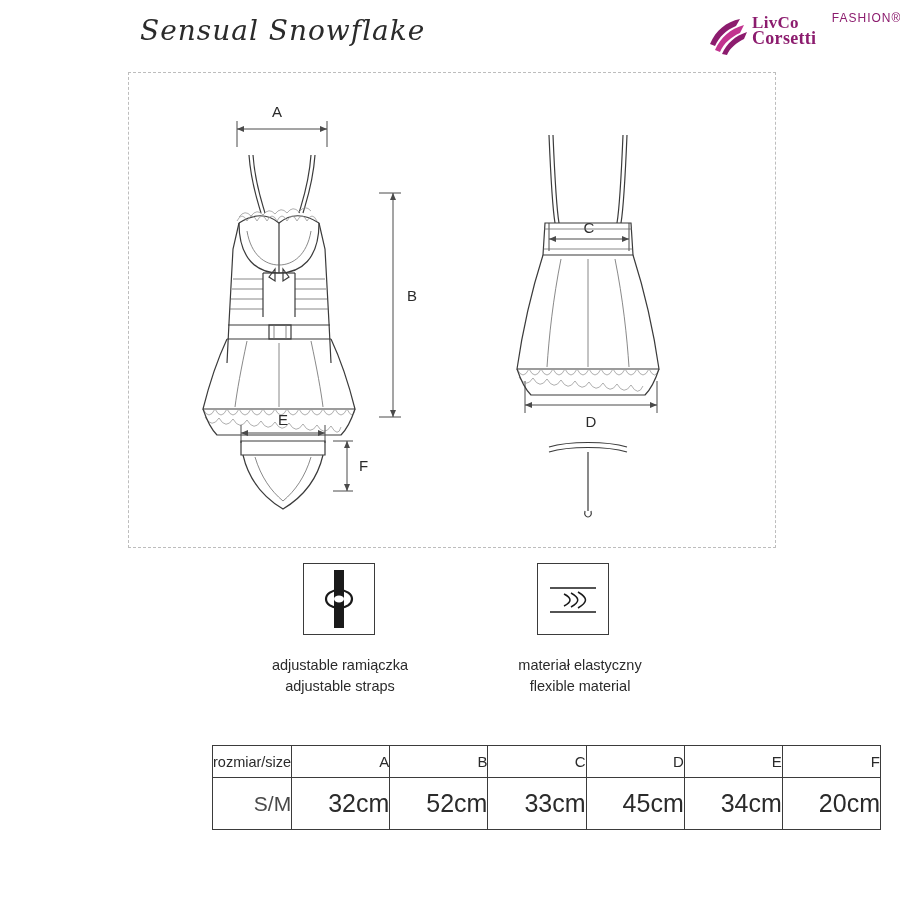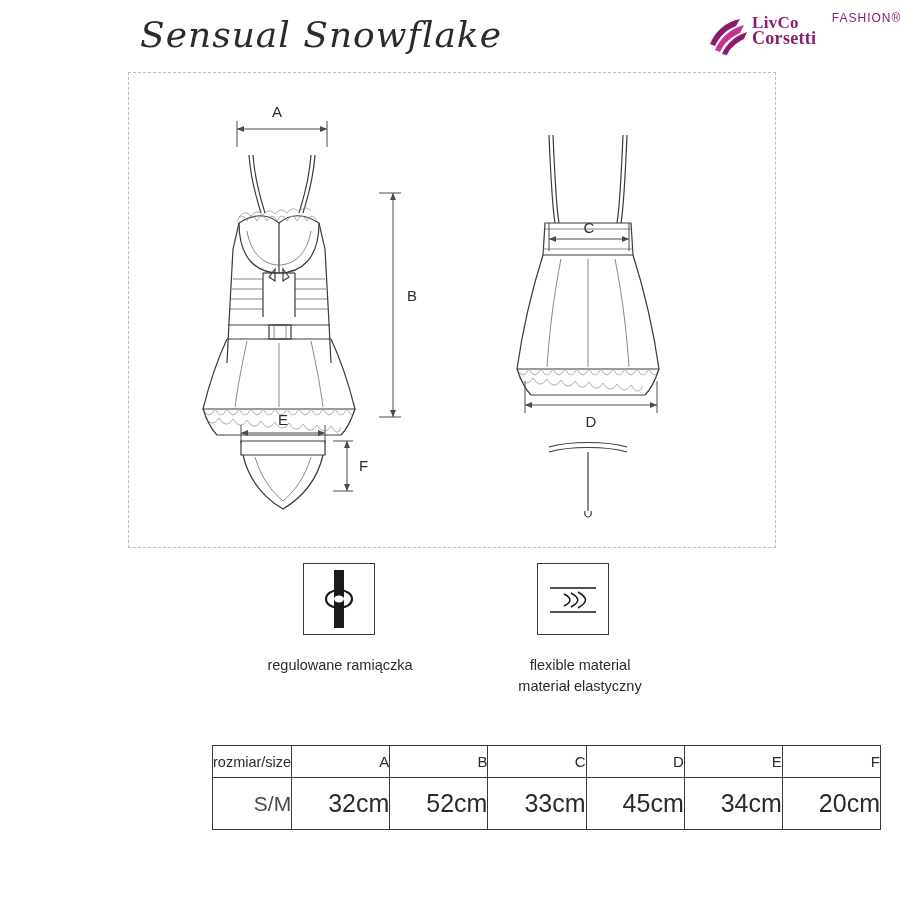--- a/index.html
+++ b/index.html
@@ -15,21 +15,21 @@
     width: 900px; height: 900px;
     overflow: hidden;
   }
 
   
   .title {
     position: absolute;
     left: 140px; top: 14px;
     font-family: "DejaVu Serif", serif;
     font-style: italic;
-    font-size: 36px;
+    font-size: 28px;
     letter-spacing: 1px;
     color: #2b2b2b;
     white-space: nowrap;
   }
   .logo {
     position: absolute;
     right: 44px; top: 10px;
     width: 150px; height: 50px;
   }
   .logo-mark { position: absolute; left: 0; top: 4px; }
@@ -281,26 +281,27 @@
     <svg width="70" height="70" viewBox="0 0 70 70">
       <line x1="12" y1="24" x2="58" y2="24" stroke="#1a1a1a" stroke-width="1.6"></line>
       <line x1="12" y1="48" x2="58" y2="48" stroke="#1a1a1a" stroke-width="1.6"></line>
       <path d="M26 42 C34 38, 34 34, 26 30" fill="none" stroke="#1a1a1a" stroke-width="1.5"></path>
       <path d="M33 43 C42 38, 42 34, 33 29" fill="none" stroke="#1a1a1a" stroke-width="1.5"></path>
       <path d="M40 44 C50 38, 50 34, 40 28" fill="none" stroke="#1a1a1a" stroke-width="1.5"></path>
     </svg>
   </div>
 
   <div class="icon-caption" id="caption-straps">
-    <div>regulowane ramiączka</div>
+    <div>adjustable ramiączka</div>
+    <div>adjustable straps</div>
   </div>
 
   <div class="icon-caption" id="caption-elastic">
+    <div>materiał elastyczny</div>
     <div>flexible material</div>
-    <div>materiał elastyczny</div>
   </div>
 
   <table class="size-table">
     <tbody>
       <tr class="head">
         <td class="col-label lbl-head">rozmiar/size</td>
         <td class="col-m">A</td>
         <td class="col-m">B</td>
         <td class="col-m">C</td>
         <td class="col-m">D</td>

